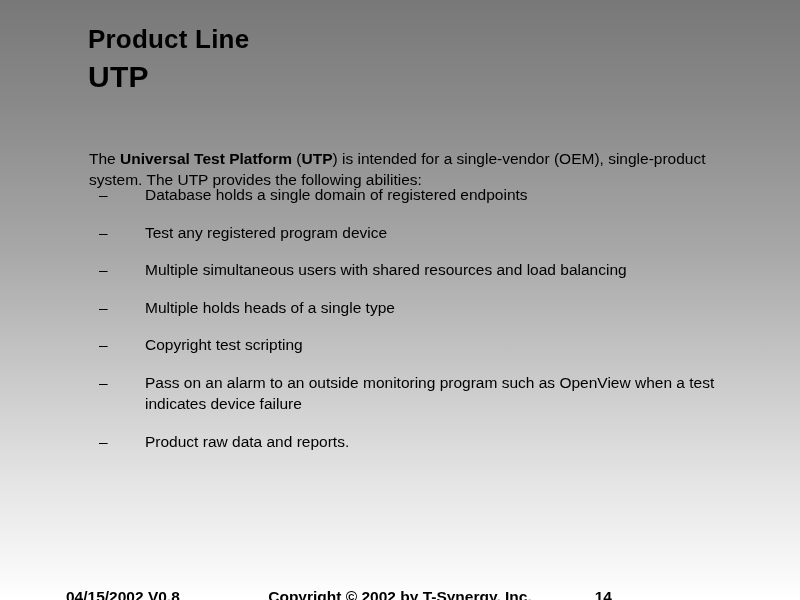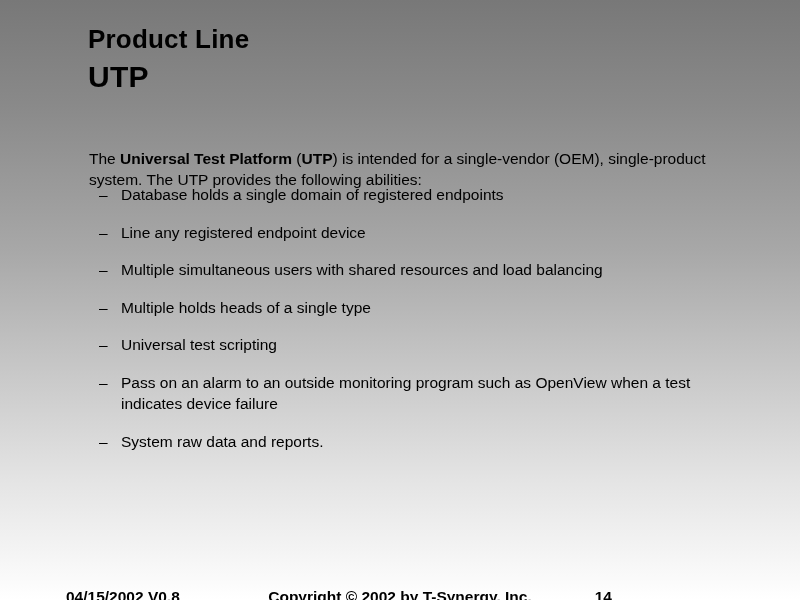--- a/index.html
+++ b/index.html
@@ -67,20 +67,21 @@
   }
   .bullet .dash {
     width: 24px;
     flex: 0 0 24px;
     text-align: left;
     padding-left: 2px;
     box-sizing: border-box;
   }
   .bullet .btext {
     flex: 1 1 auto;
+    margin-left: 24px;
   }
   .footer {
     position: absolute;
     left: 0;
     top: 588px;
     width: 678px;
     height: 24px;
   }
   .footer-left {
     position: absolute;
@@ -122,41 +123,41 @@
     <span>The </span><b>Universal Test Platform</b><span> (</span><b>UTP</b><span>) is intended for a single-vendor (OEM), single-product system. The UTP provides the following abilities:</span>
   </div>
 
   <div class="bullets">
     <div class="bullet">
       <span class="dash">–</span>
       <span class="btext">Database holds a single domain of registered endpoints</span>
     </div>
     <div class="bullet">
       <span class="dash">–</span>
-      <span class="btext">Line any registered endpoint device</span>
+      <span class="btext">Test any registered program device</span>
     </div>
     <div class="bullet">
       <span class="dash">–</span>
       <span class="btext">Multiple simultaneous users with shared resources and load balancing</span>
     </div>
     <div class="bullet">
       <span class="dash">–</span>
       <span class="btext">Multiple holds heads of a single type</span>
     </div>
     <div class="bullet">
       <span class="dash">–</span>
-      <span class="btext">Universal test scripting</span>
+      <span class="btext">Copyright test scripting</span>
     </div>
     <div class="bullet">
       <span class="dash">–</span>
       <span class="btext">Pass on an alarm to an outside monitoring program such as OpenView when a test indicates device failure</span>
     </div>
     <div class="bullet">
       <span class="dash">–</span>
-      <span class="btext">System raw data and reports.</span>
+      <span class="btext">Product raw data and reports.</span>
     </div>
   </div>
 
   <div class="footer">
     <div class="footer-left">04/15/2002 V0.8</div>
     <div class="footer-center">Copyright © 2002 by T-Synergy, Inc.</div>
     <div class="footer-right">14</div>
   </div>
 
 </div>

